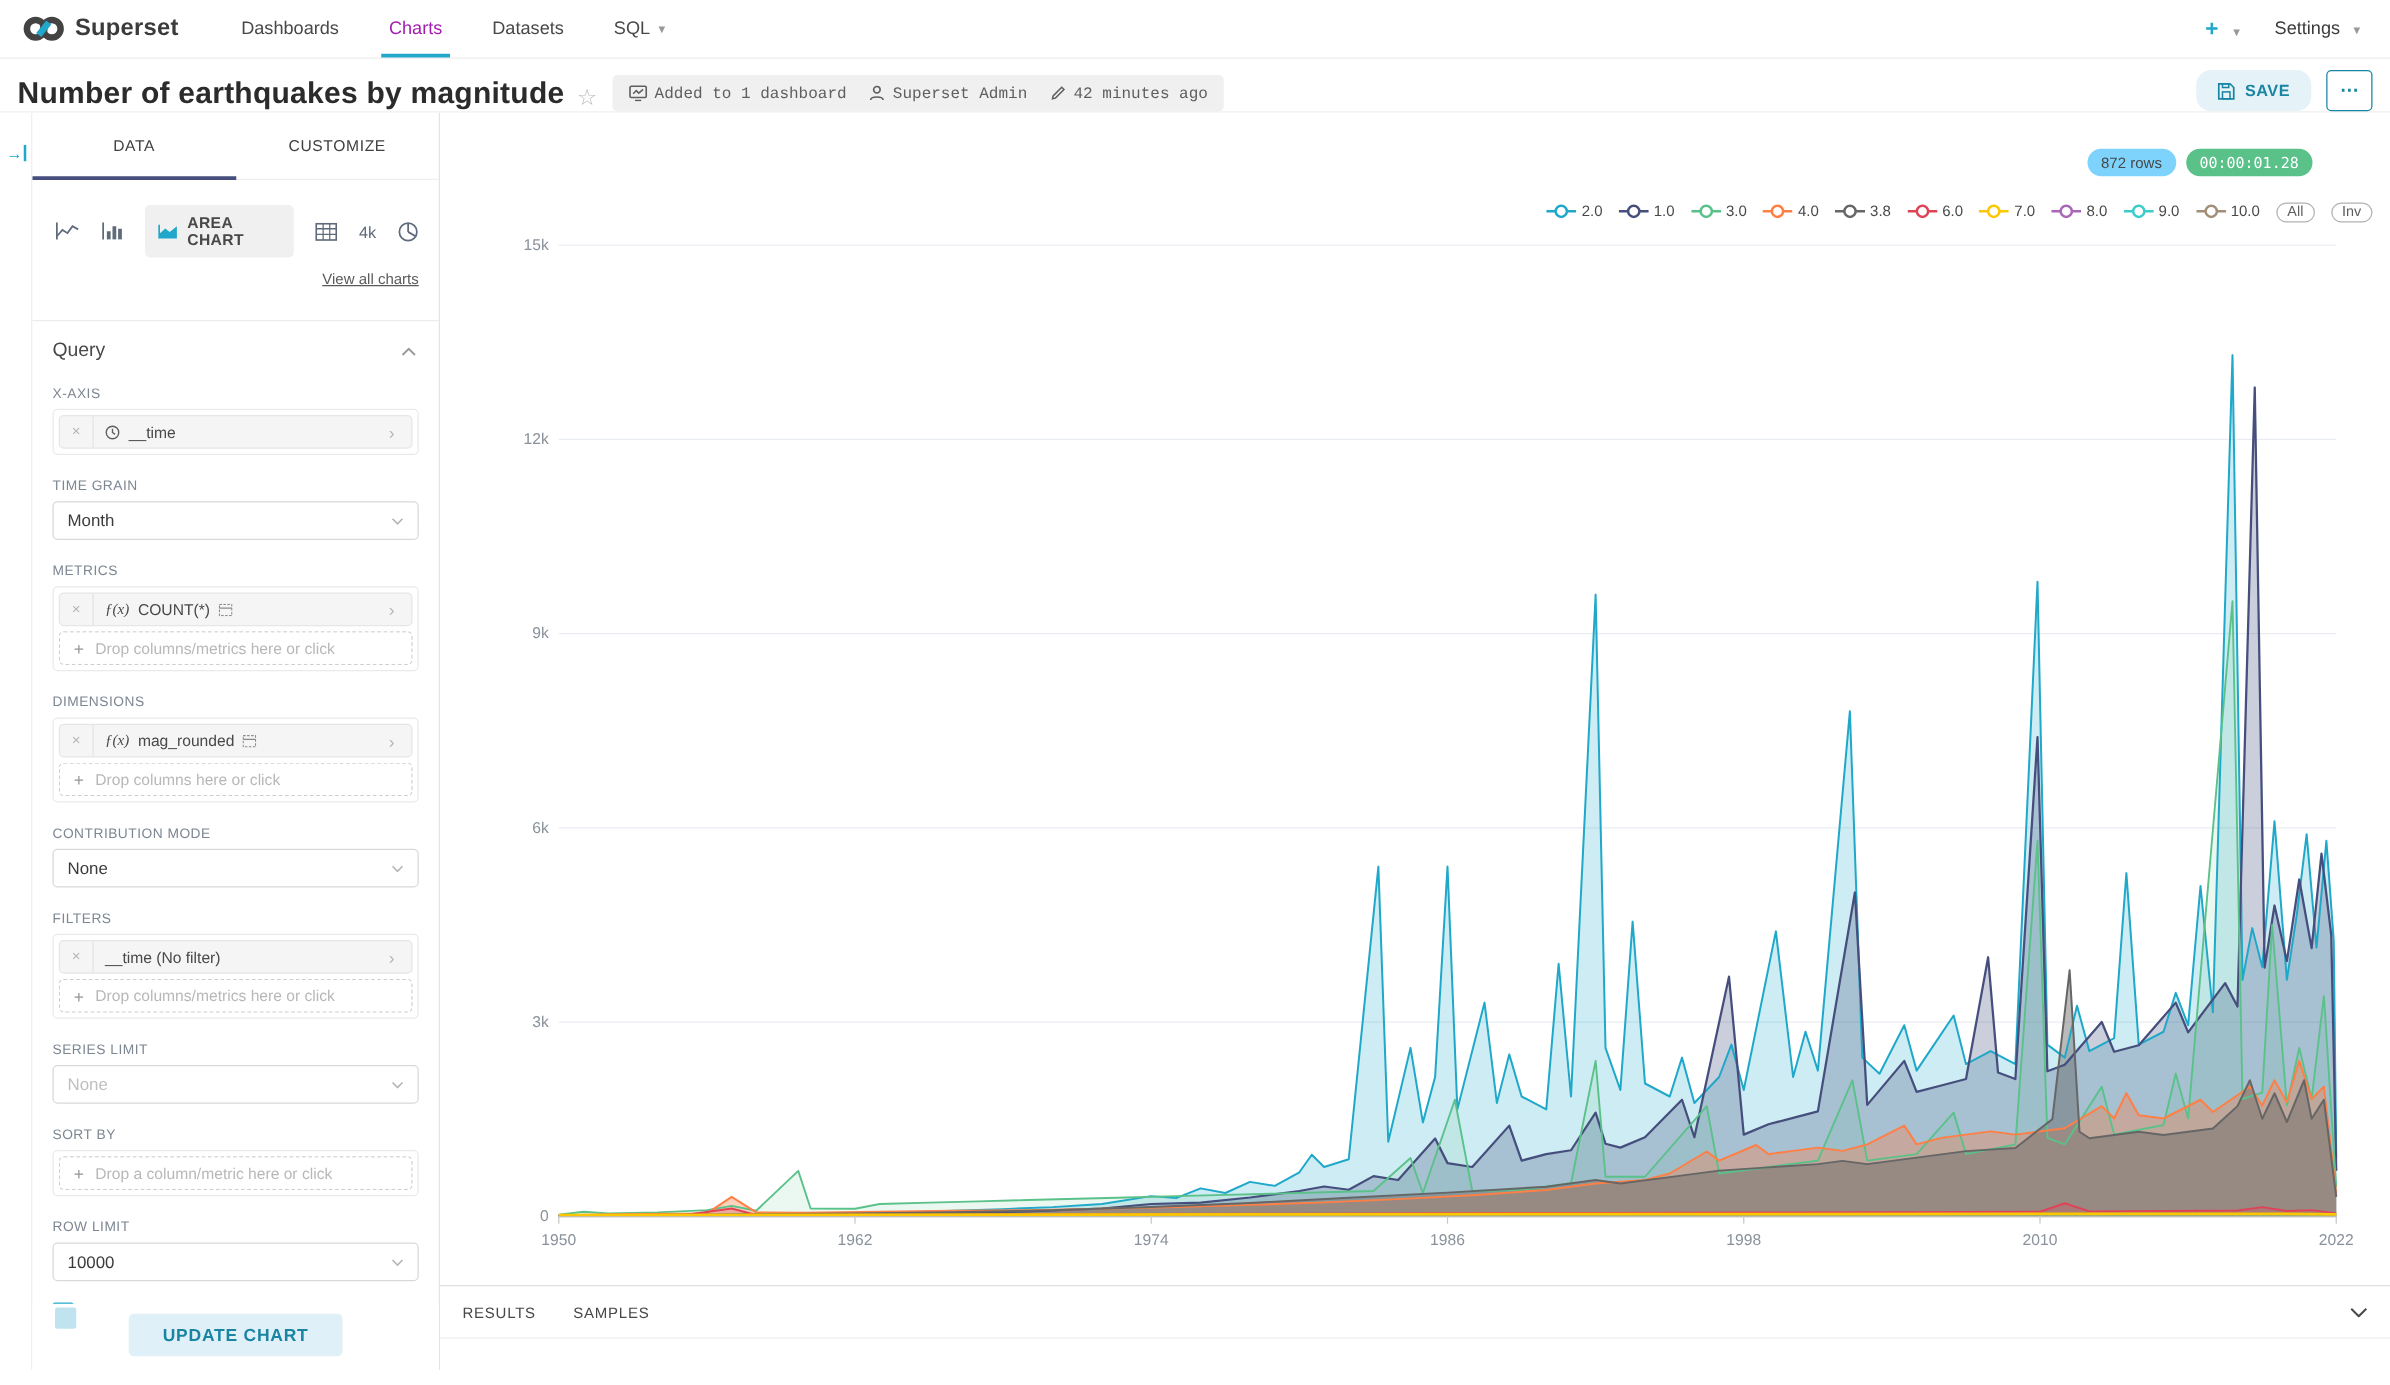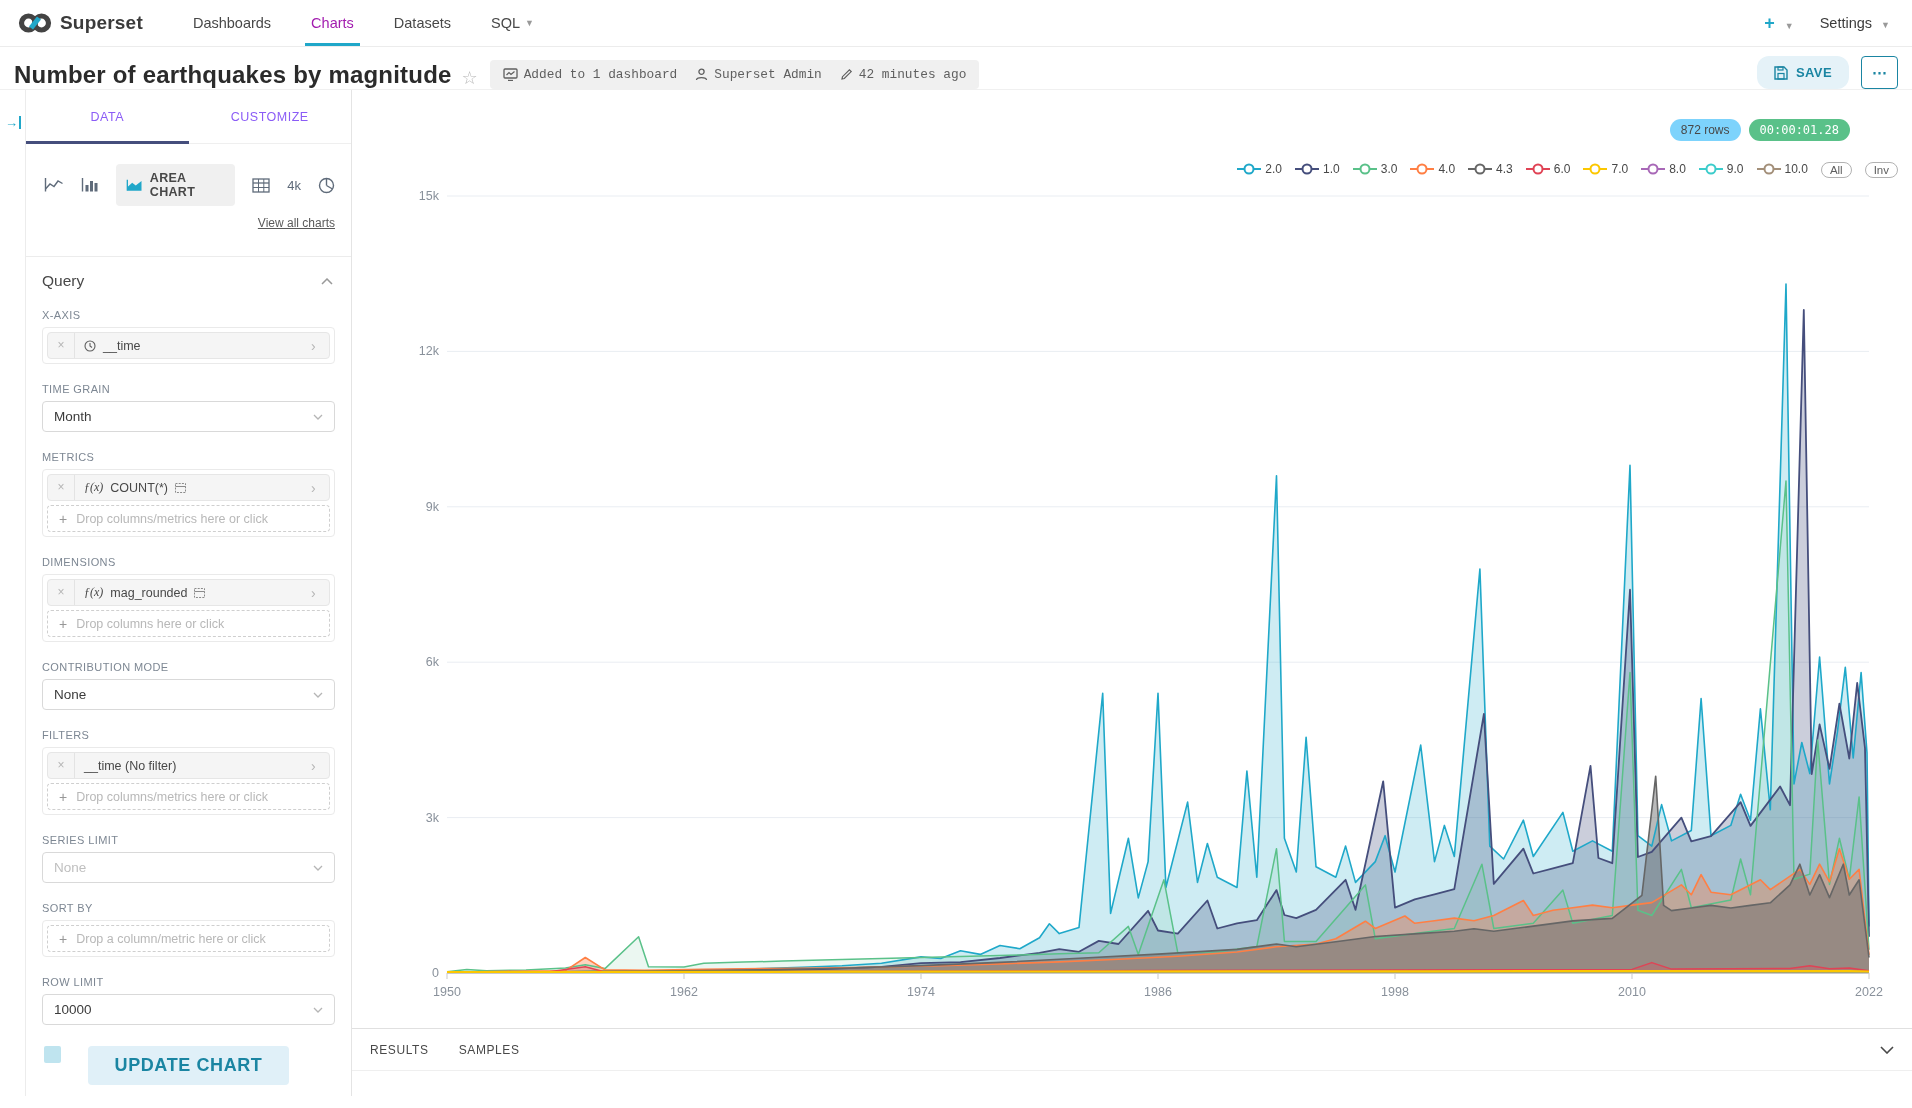--- a/index.html
+++ b/index.html
@@ -41,21 +41,21 @@
   
   .workspace { display:flex; height:1006px; }
   .collapse-strip { width:26px; border-right:1px solid #ececec; position:relative; background:#fff; }
   .expand-icon { position:absolute; top:26px; left:5px; color:#20a7c9; font-size:13px; font-weight:bold;
     border-right:2px solid #20a7c9; padding-right:1px; line-height:13px; cursor:pointer; }
 
   
   .panel { width:326px; border-right:1px solid #e4e4e4; position:relative; background:#fff; }
   .panel-tabs { display:flex; height:54px; border-bottom:1px solid #efefef; }
   .ptab { flex:1; display:flex; align-items:center; justify-content:center; font-size:12.5px;
-    letter-spacing:.5px; color:#8b5cf6; position:relative; cursor:pointer; }
+    letter-spacing:.5px; color:#404040; position:relative; cursor:pointer; }
   .ptab.active::after { content:''; position:absolute; left:0; right:0; bottom:-1px; height:3px;
     background:#454e7c; }
   .viz-row { display:flex; align-items:center; gap:17px; padding:20px 16px 0 18px; }
   .viz-icon { display:flex; align-items:center; cursor:pointer; }
   .viz-pill { display:flex; align-items:center; gap:7px; background:#f0f0f0; border-radius:4px;
     padding:7px 10px; font-weight:bold; font-size:12.5px; color:#484848; letter-spacing:.3px; cursor:pointer; }
   .fourk { font-size:13px; color:#5f6b7a; cursor:pointer; }
   .view-all { display:block; text-align:right; padding:10px 16px 0 0; font-size:12px; color:#5a5a5a;
     text-decoration:underline; cursor:pointer; }
   .pdivider { height:1px; background:#ececec; margin-top:26px; }
@@ -78,21 +78,21 @@
     justify-content:space-between; padding:0 11px; font-size:13.5px; color:#3b3b3b; cursor:pointer; }
   .select.placeholder { color:#bfbfbf; }
   .checkbox-row { margin-top:17px; display:flex; gap:9px; align-items:center; font-size:12px;
     letter-spacing:.4px; color:#484848; }
   .checkbox { width:17px; height:17px; background:#20a7c9; border-radius:2px; display:flex;
     align-items:center; justify-content:center; cursor:pointer; }
   .partial-cb { position:absolute; left:18px; top:956px; width:17px; height:17px; border-radius:2px;
     background:#bfe4ef; z-index:6; }
   .panel-footer { position:absolute; left:0; right:0; bottom:0; background:#fff; padding:8px 0 11px;
     text-align:center; z-index:5; }
-  .update-btn { background:#e0f0f8; border:none; border-radius:4px; padding:9px 27px; font-size:18px;
+  .update-btn { background:#e0f0f8; border:none; border-radius:4px; padding:9px 27px; font-size:14px;
     font-weight:bold; letter-spacing:.6px; color:#1a85a2; cursor:pointer; }
 
   
   .main { flex:1; position:relative; background:#fff; }
   .badges { position:absolute; top:29px; right:62px; display:flex; gap:8px; z-index:4; }
   .rows-badge { background:#7dd3fc; color:#484848; font-size:12px; border-radius:11px; padding:4px 11px; }
   .timer-badge { background:#5ac189; color:#fff; font-size:12px; border-radius:11px; padding:4px 11px;
     font-family:"DejaVu Sans Mono",monospace; cursor:pointer; }
   .legend { position:absolute; top:72px; right:14px; display:flex; align-items:flex-start; gap:13px; z-index:4; }
   .legend-item { display:flex; align-items:center; gap:4px; font-size:12px; color:#484848; cursor:pointer; }
@@ -403,21 +403,21 @@
               <line x1="0" y1="6" x2="24" y2="6" stroke="#FF7F44" stroke-width="2"></line>
               <circle cx="12" cy="6" r="4.5" fill="#fff" stroke="#FF7F44" stroke-width="2"></circle>
             </svg>
             <span>4.0</span>
           </span>
           <span class="legend-item">
             <svg width="24" height="12">
               <line x1="0" y1="6" x2="24" y2="6" stroke="#666666" stroke-width="2"></line>
               <circle cx="12" cy="6" r="4.5" fill="#fff" stroke="#666666" stroke-width="2"></circle>
             </svg>
-            <span>4.3</span>
+            <span>3.8</span>
           </span>
           <span class="legend-item">
             <svg width="24" height="12">
               <line x1="0" y1="6" x2="24" y2="6" stroke="#E04355" stroke-width="2"></line>
               <circle cx="12" cy="6" r="4.5" fill="#fff" stroke="#E04355" stroke-width="2"></circle>
             </svg>
             <span>6.0</span>
           </span>
           <span class="legend-item">
             <svg width="24" height="12">

